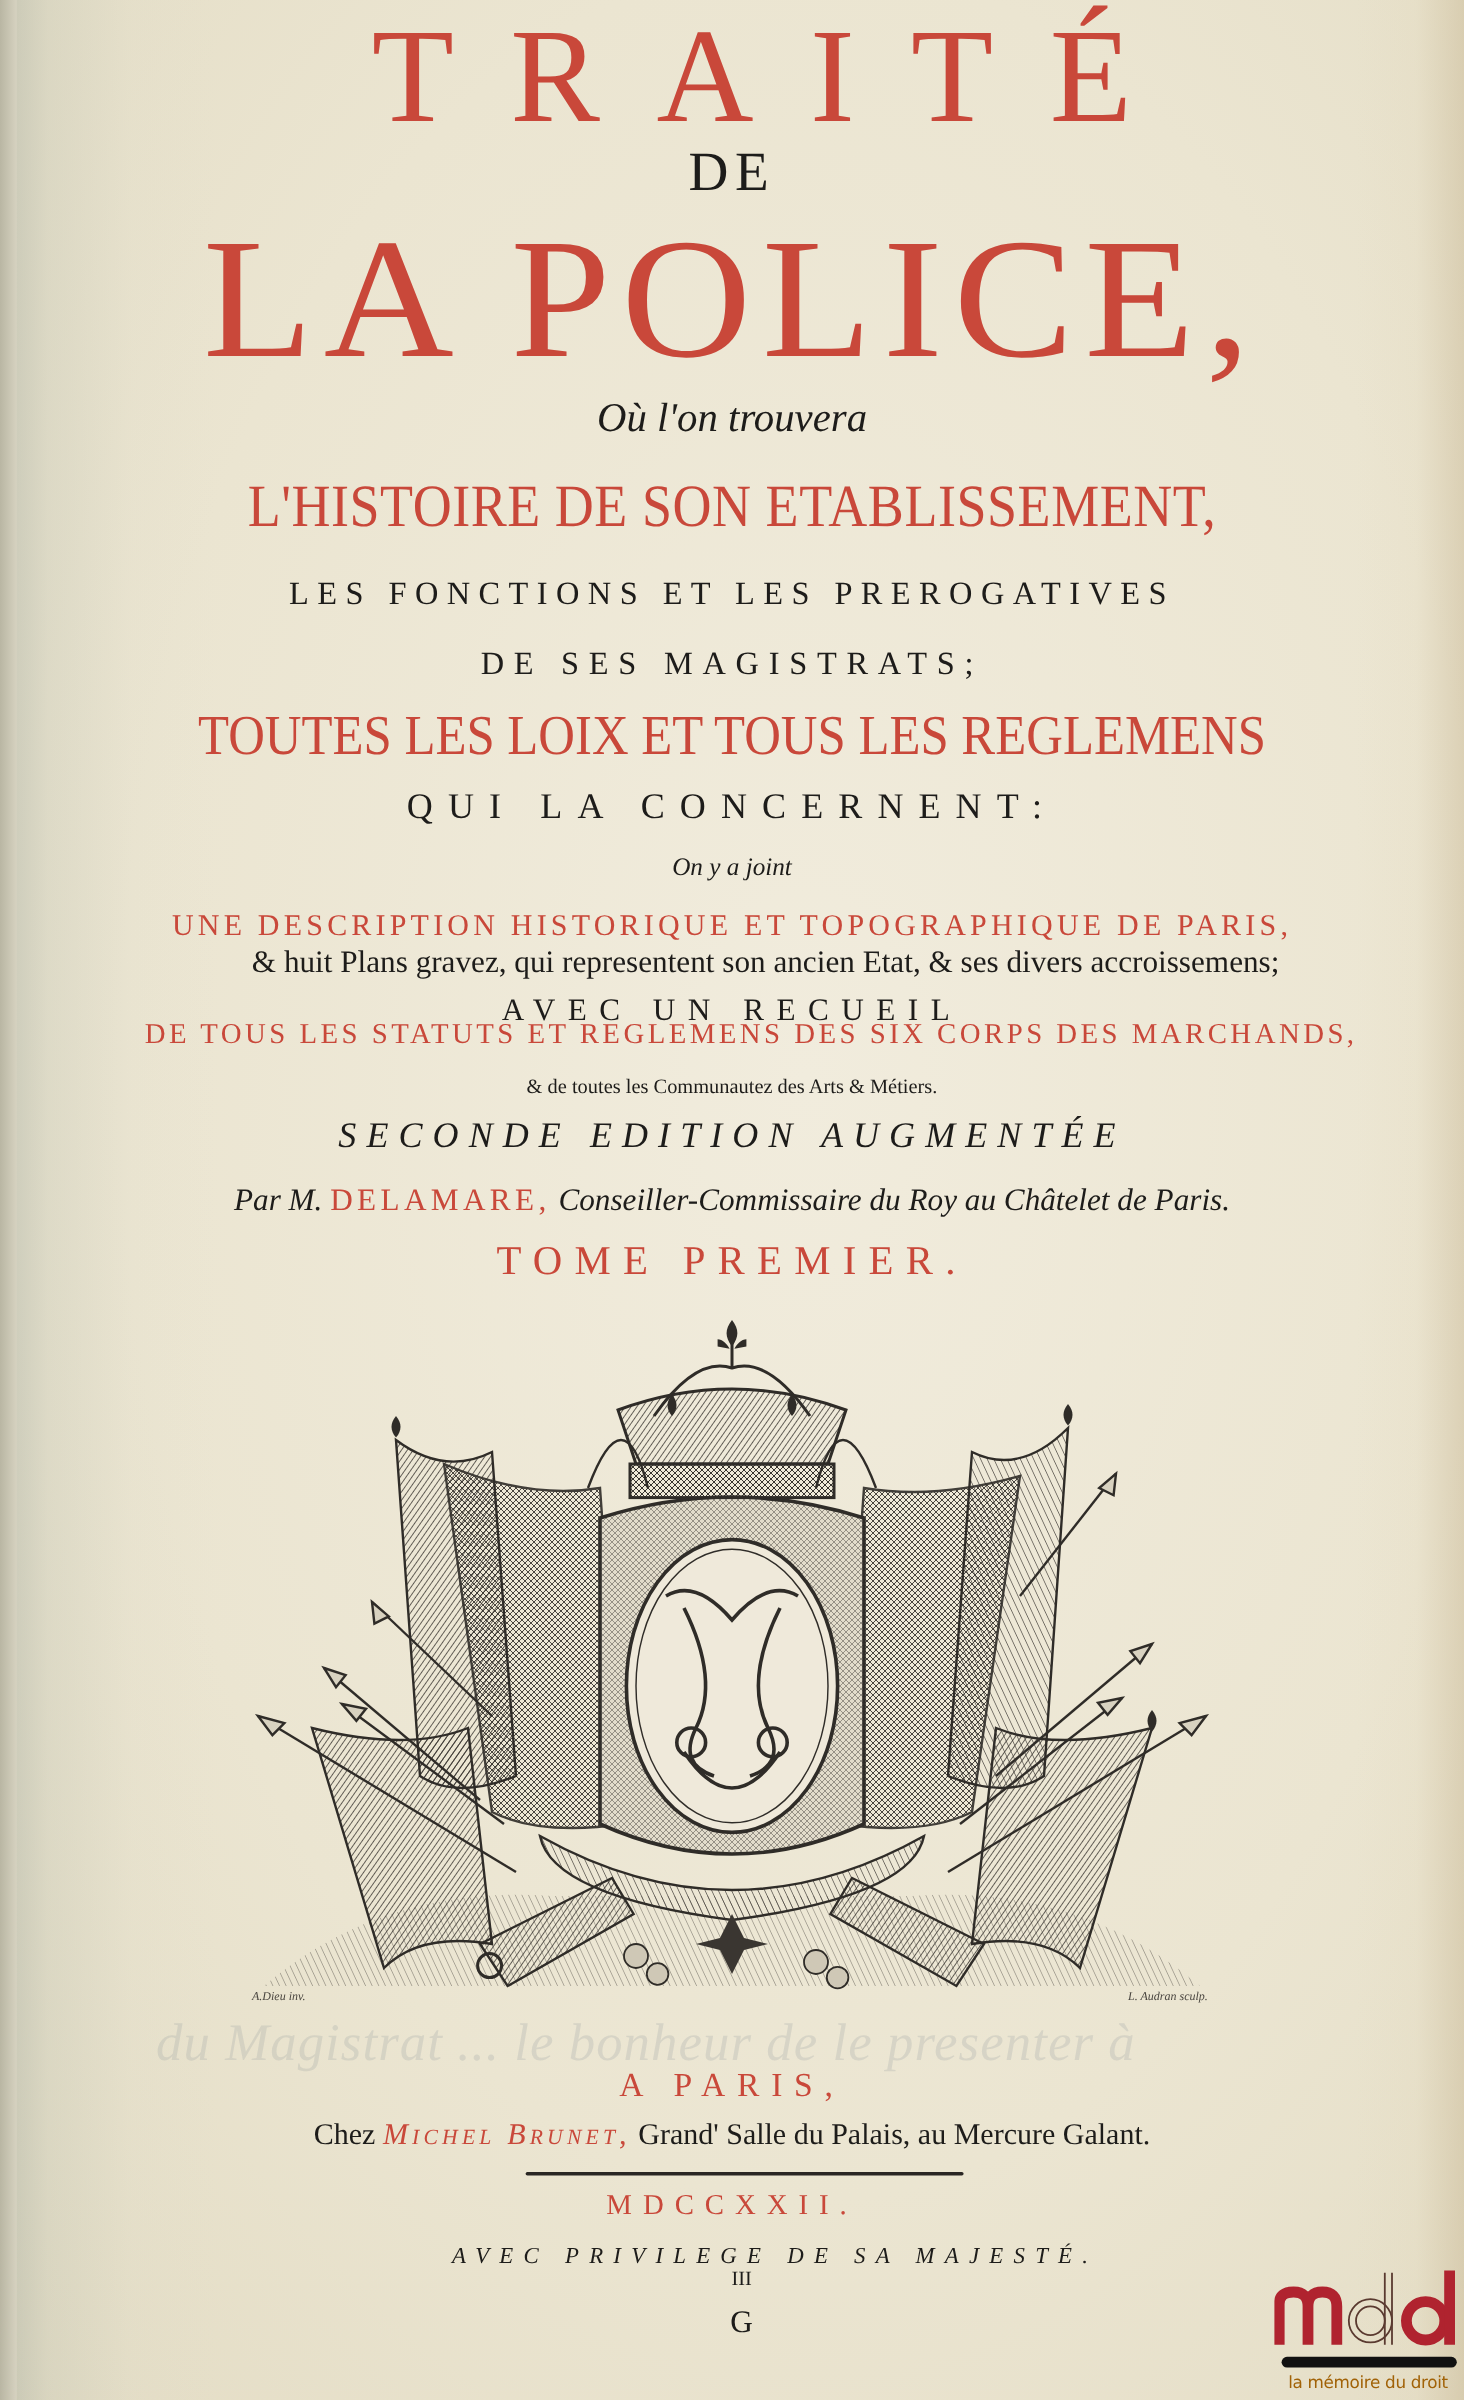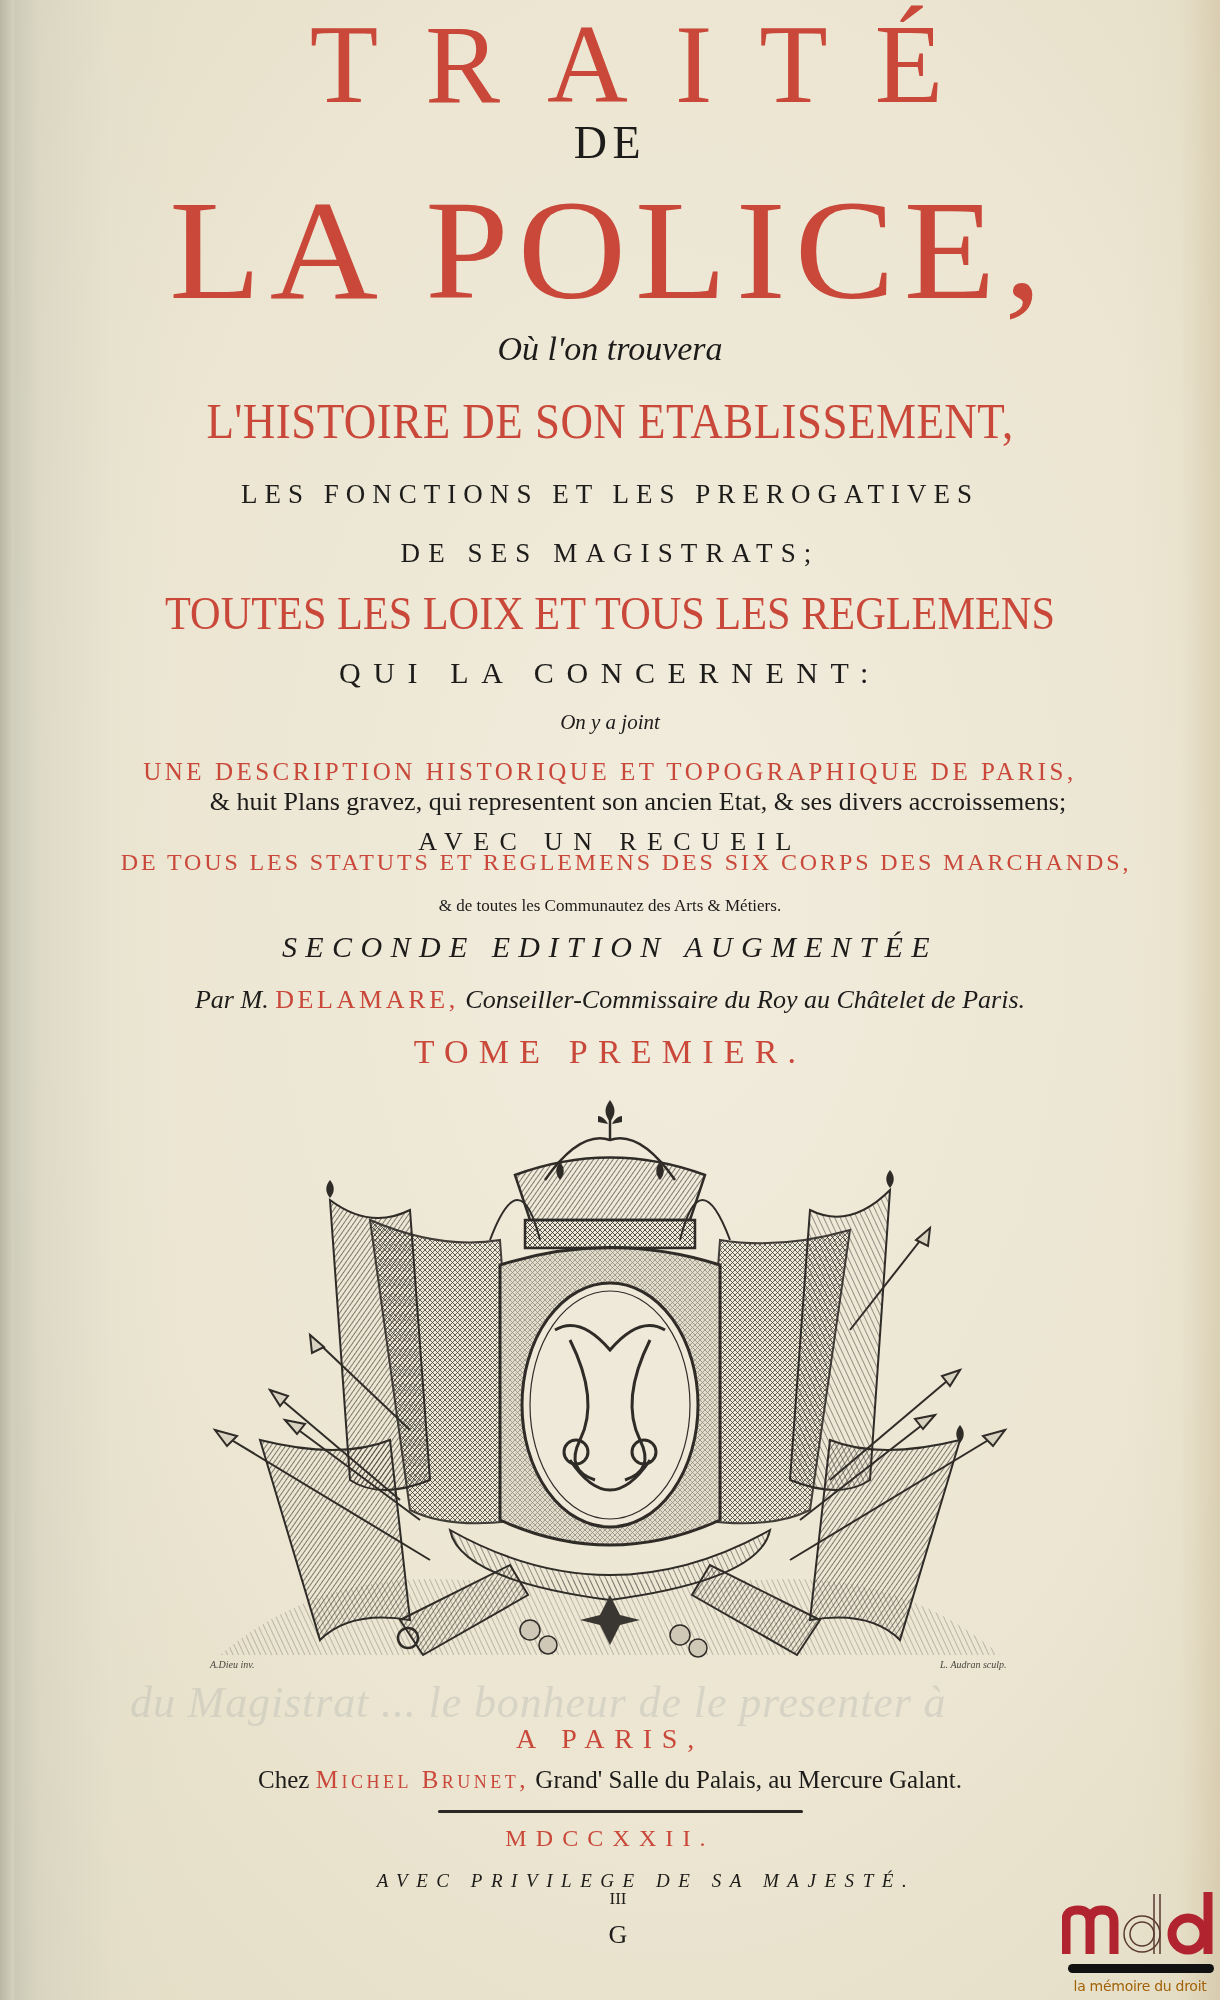--- a/index.html
+++ b/index.html
@@ -42,21 +42,21 @@
   #t-avec { top:829px; font-size:26px; letter-spacing:0.40em; }
   #t-statuts { top:850px; font-size:24px; letter-spacing:0.12em;padding-left:16px; }
   #t-toutescom { top:897px; font-size:17px; }
   #t-seconde { top:932px; font-size:30px; letter-spacing:0.28em; }
   #t-par { top:987px; font-size:26px; }
   #t-par .author { font-style:normal; letter-spacing:0.14em; }
   #t-tome { top:1035px; font-size:34px; letter-spacing:0.30em; }
 
   #t-paris { top:1725px; font-size:28px; letter-spacing:0.35em; }
   #t-chez { top:1767px; font-size:25px; }
-  #t-chez .printer { letter-spacing:0.14em; font-variant:small-caps; }
+  #t-chez .printer { letter-spacing:0.14em; font-variant:small-caps;font-style:italic; }
   .rule { position:absolute; left:438px; width:365px; top:1810px; height:3px; background:#2a2724; border-radius:2px; }
   #t-year { top:1826px; font-size:24px; letter-spacing:0.38em; }
   #t-priv { top:1871px; font-size:19px; letter-spacing:0.45em;padding-left:36px; }
   #t-sig1 { top:1890px; font-size:17px; left:8px; }
   #t-sig2 { top:1922px; font-size:26px; left:8px; }
 
   .engraving { position:absolute; left:200px; top:1100px; width:820px; height:565px; }
   .credit { position:absolute; top:1659px; font-size:10px; font-style:italic; color:#4a4640; }
   #credit-l { left:210px; }
   #credit-r { left:940px; }

